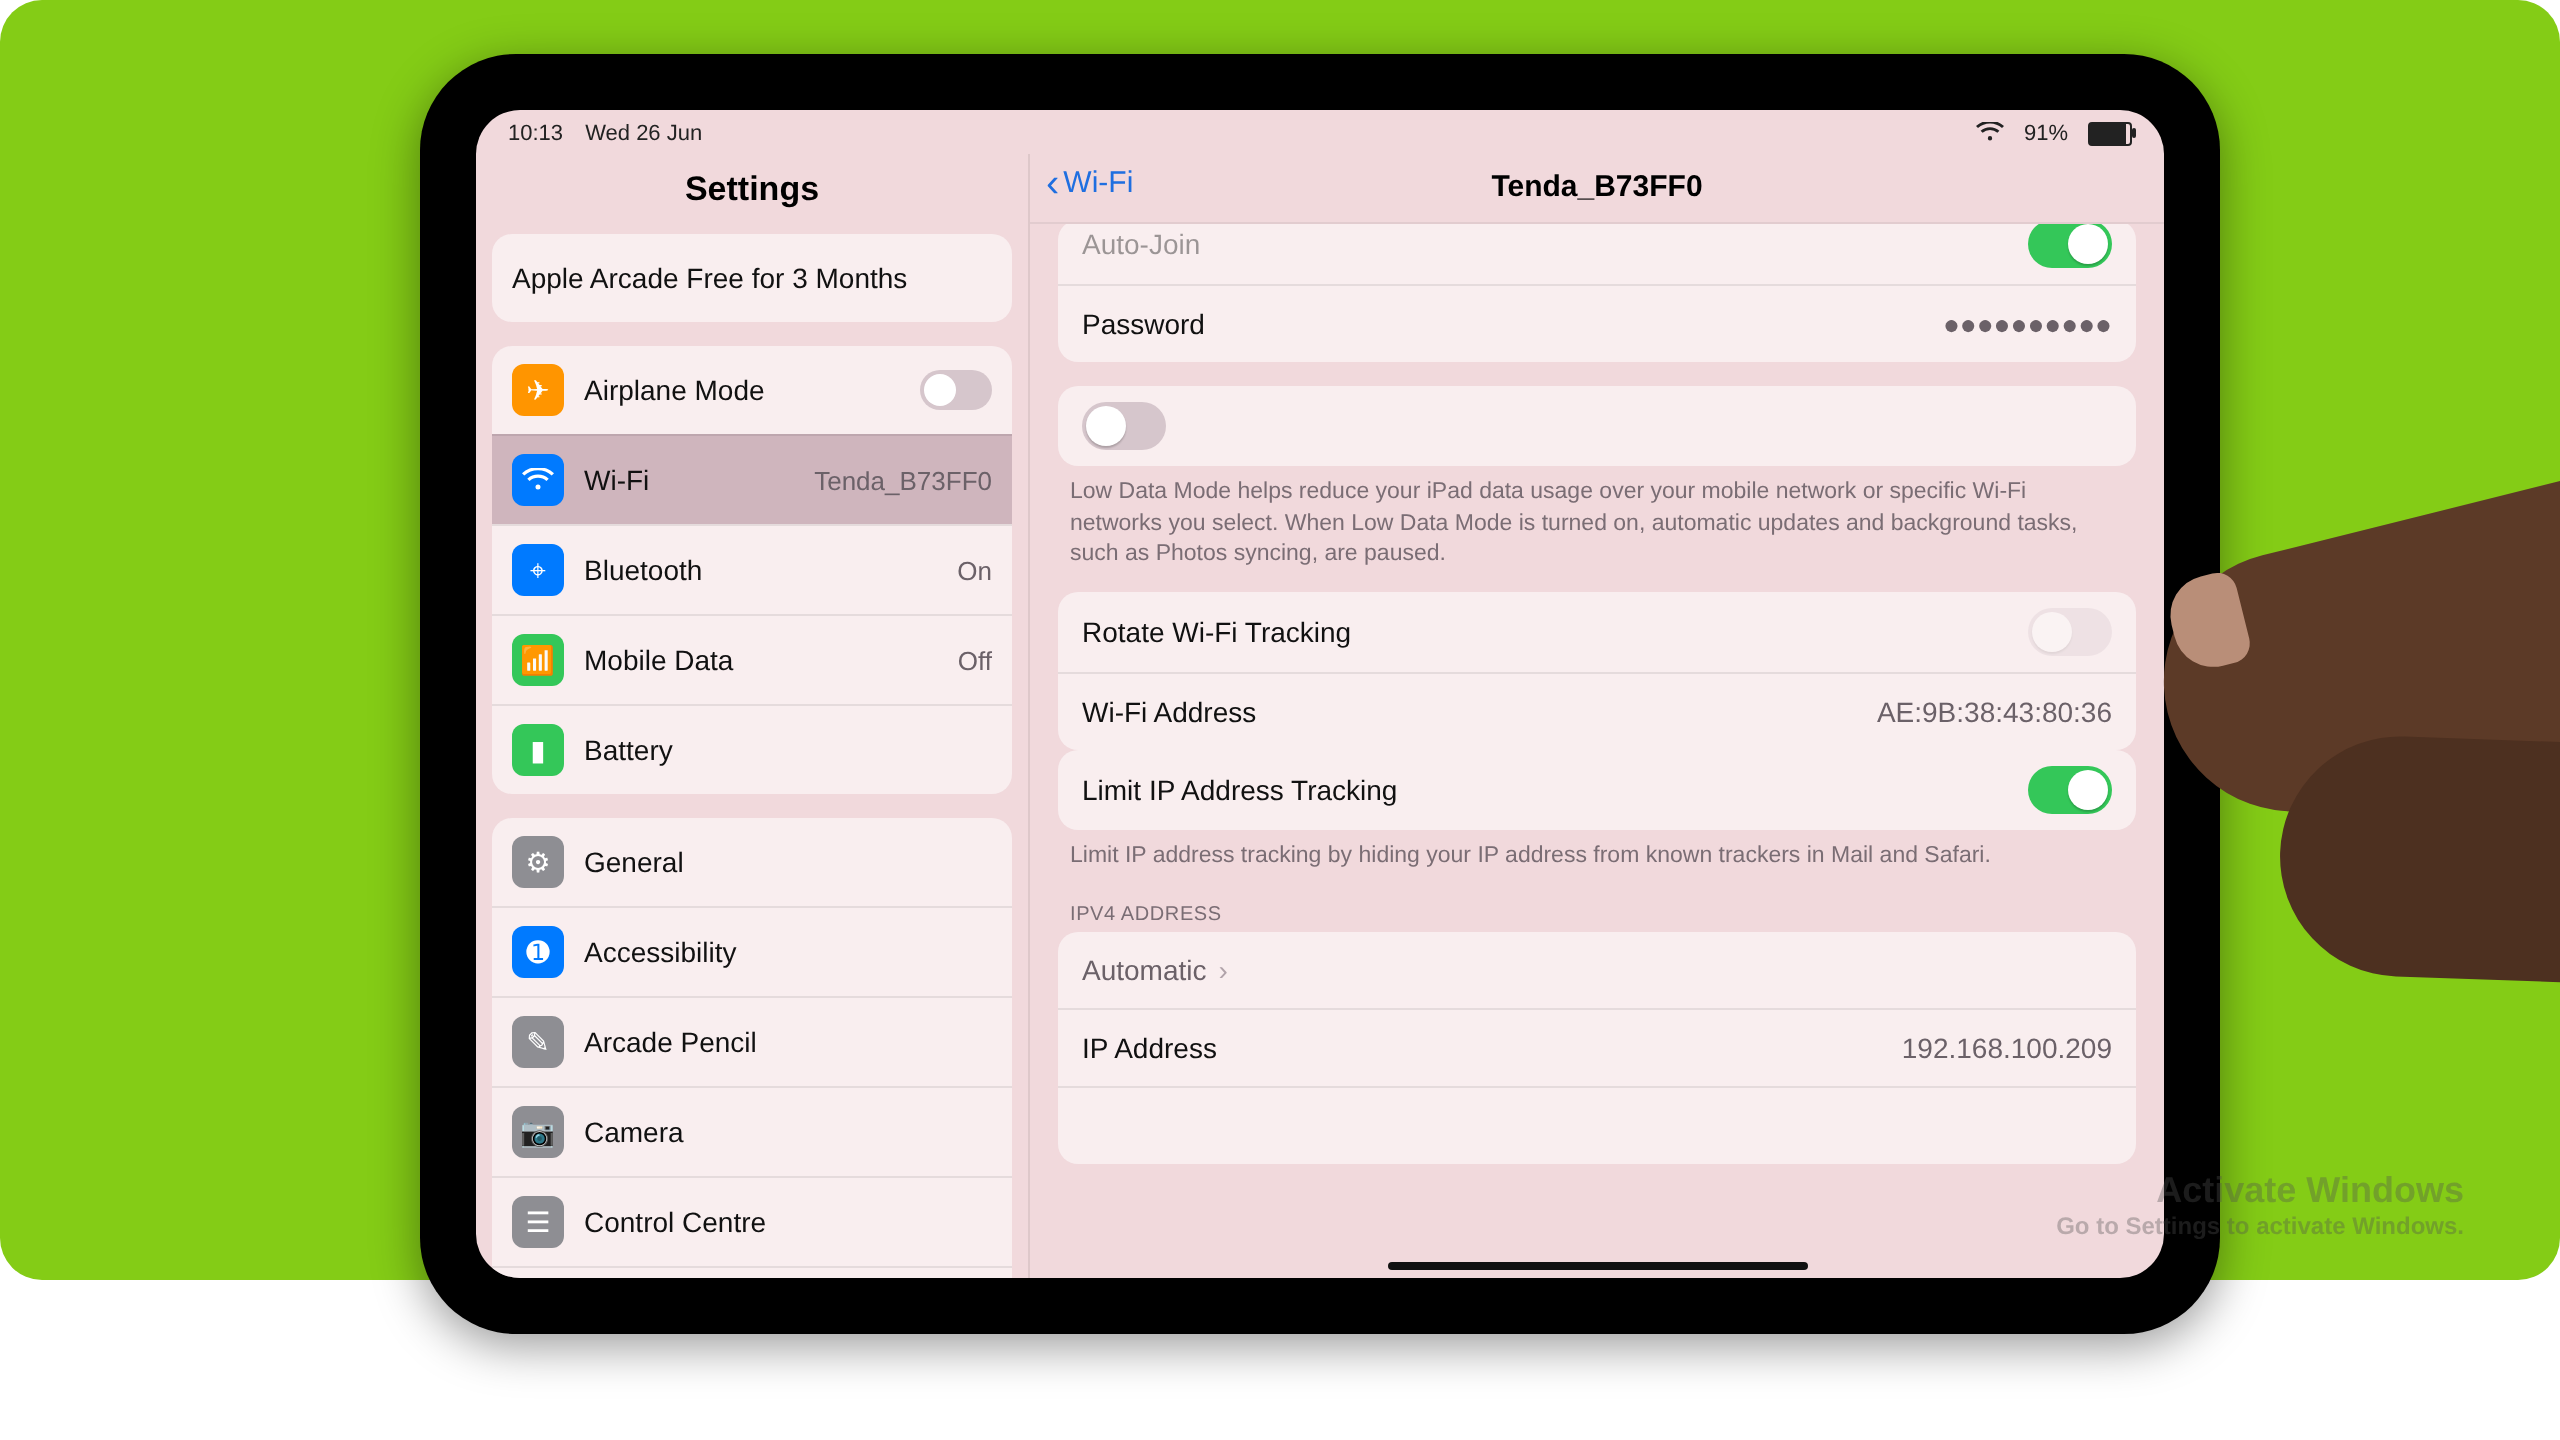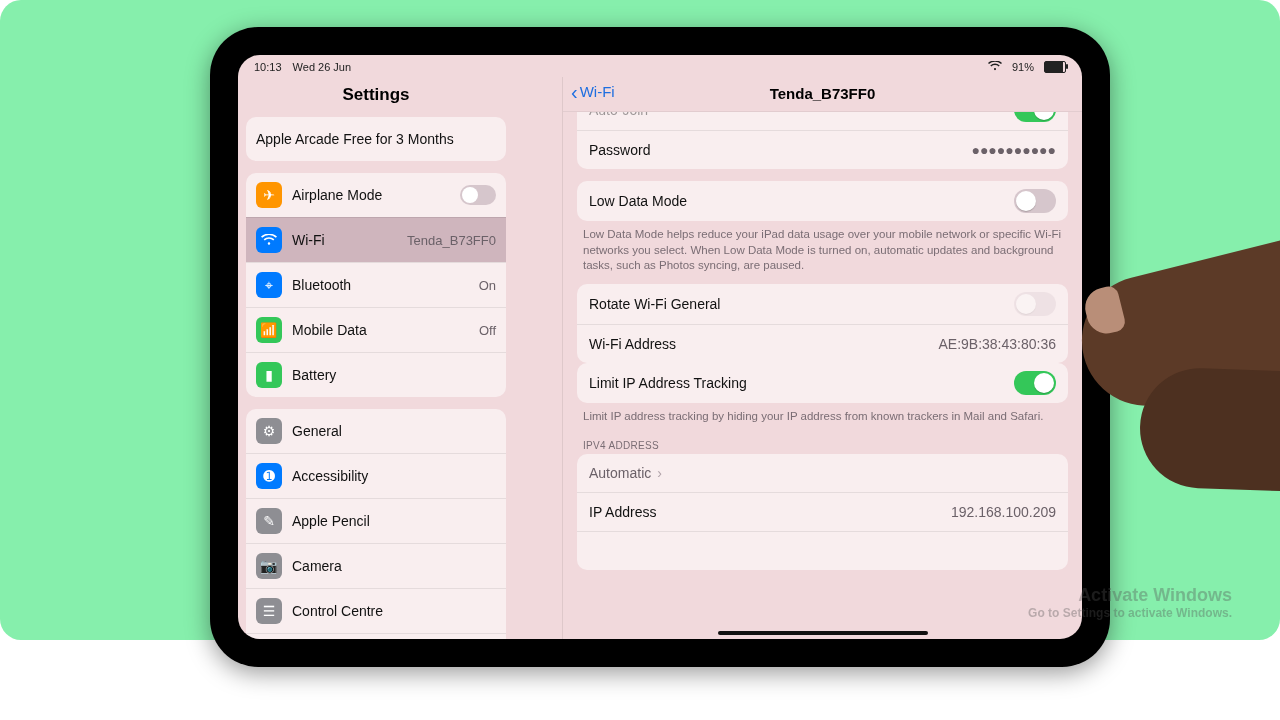--- a/index.html
+++ b/index.html
@@ -1,52 +1,52 @@
 <!DOCTYPE html>
 <html><head>
 <meta charset="utf-8">
 <style>
 html,body{margin:0;padding:0;width:1280px;height:720px;font-family:-apple-system,Helvetica,Arial,sans-serif;overflow:hidden;}
-.desk{background:#86efac;width:1280px;height:640px;position:relative;border-radius:21px;}
+.desk{background:#84cc16;width:1280px;height:640px;position:relative;border-radius:21px;}
 .footer-bar{position:absolute;bottom:0;left:0;right:0;height:24px;background:#fefefe;color:#444;font-size:12px;line-height:24px;text-align:center;}
 .watermark{position:absolute;right:48px;bottom:20px;color:rgba(80,80,80,.35);text-align:right;pointer-events:none;font-weight:bold;}
 .watermark .l1{font-size:18px;}
 .watermark .l2{font-size:12px;}
 .tablet{position:absolute;left:210px;top:27px;width:900px;height:640px;border-radius:48px;background:#000;box-shadow:0 6px 24px rgba(0,0,0,.4);}
 .screen{position:absolute;left:28px;top:28px;right:28px;bottom:28px;border-radius:22px;overflow:hidden;background:#f1d9dc;}
 
 .status{display:flex;justify-content:space-between;align-items:center;height:20px;padding:2px 16px 0 16px;font-size:11px;color:#222;}
 .status .left > span{margin-right:8px;}
 .status .right{display:flex;align-items:center;gap:10px;}
 .bat{display:inline-block;width:20px;height:10px;border:1px solid #222;border-radius:2px;position:relative;}
 .bat::after{content:"";position:absolute;right:-3px;top:2px;width:2px;height:5px;background:#222;border-radius:1px;}
 .bat i{display:block;height:100%;width:91%;background:#222;}
 
-.cols{display:flex;position:absolute;top:22px;left:0;right:0;bottom:0;gap:48px;}
+.cols{display:flex;position:absolute;top:22px;left:0;right:0;bottom:0;}
 
 .sidebar{width:276px;flex:0 0 276px;display:flex;flex-direction:column;box-sizing:border-box;}
 .sb-title{text-align:center;font-weight:600;font-size:17px;padding:8px 0 12px;}
 .sb-scroll{flex:1;overflow:hidden;padding:0 8px;}
 .sb-group{background:rgba(255,255,255,.55);border-radius:10px;margin-bottom:12px;}
 .sb-row{display:flex;align-items:center;padding:6px 10px;min-height:32px;font-size:14px;color:#111;}
 .sb-row + .sb-row{border-top:1px solid rgba(0,0,0,.08);}
 .sb-row.sel{background:#cfb5bd;}
 .sb-ic{width:26px;height:26px;border-radius:6px;margin-right:10px;display:flex;align-items:center;justify-content:center;color:#fff;font-size:14px;flex:0 0 26px;}
 .sb-spacer{flex:1;}
 .sb-val{color:#6b6168;font-size:13px;}
 .mini-toggle{width:36px;height:20px;border-radius:10px;background:#d6c6cc;position:relative;}
 .mini-toggle::after{content:"";position:absolute;left:2px;top:2px;width:16px;height:16px;background:#fff;border-radius:50%;}
 
 
 .detail{flex:1;display:flex;flex-direction:column;border-left:1px solid rgba(0,0,0,.08);position:relative;}
 .dt-head{height:34px;position:relative;border-bottom:1px solid rgba(0,0,0,.06);}
 .back{position:absolute;left:8px;top:6px;color:#1f6fe0;font-size:15px;display:flex;align-items:center;gap:2px;}
 .back .chev{font-size:20px;line-height:14px;}
 .dt-title{position:absolute;left:0;right:0;top:8px;text-align:center;font-weight:600;font-size:15px;}
-.dt-body{flex:1;overflow:hidden;padding:0 14px;}
+.dt-body{flex:1;overflow:hidden;padding:12px 14px;}
 .group{background:rgba(255,255,255,.55);border-radius:10px;}
 .row{display:flex;align-items:center;padding:8px 12px;font-size:14px;color:#111;min-height:22px;}
 .row + .row{border-top:1px solid rgba(0,0,0,.08);}
 .row .lab{flex:1;}
 .row .val{color:#6b6168;}
 .toggle{width:42px;height:24px;border-radius:12px;position:relative;}
 .toggle.on{background:#34c759;}
 .toggle.off{background:#d6c6cc;}
 .toggle::after{content:"";position:absolute;top:2px;width:20px;height:20px;border-radius:50%;background:#fff;box-shadow:0 1px 1px rgba(0,0,0,.2);}
 .toggle.on::after{right:2px;}
@@ -133,21 +133,21 @@
               <div class="sb-row">
                   <span class="sb-ic" style="background:#8e8e93">⚙</span>
                   <span>General</span>
                 </div>
               <div class="sb-row">
                   <span class="sb-ic" style="background:#007aff">➊</span>
                   <span>Accessibility</span>
                 </div>
               <div class="sb-row">
                   <span class="sb-ic" style="background:#8e8e93">✎</span>
-                  <span>Apple Pencil</span>
+                  <span>Arcade Pencil</span>
                 </div>
               <div class="sb-row">
                   <span class="sb-ic" style="background:#8e8e93">📷</span>
                   <span>Camera</span>
                 </div>
               <div class="sb-row">
                   <span class="sb-ic" style="background:#8e8e93">☰</span>
                   <span>Control Centre</span>
                 </div>
               <div class="sb-row"></div>
@@ -172,29 +172,28 @@
               </div>
               <div class="row">
                 <span class="lab">Password</span>
                 <span class="val">●●●●●●●●●●</span>
               </div>
             </div>
 
             <div style="height:12px"></div>
             <div class="group">
               <div class="row">
-                <span class="lab">Low Data Mode</span>
                 <span class="toggle off"></span>
               </div>
             </div>
             <div class="caption">Low Data Mode helps reduce your iPad data usage over your mobile network or specific Wi-Fi networks you select. When Low Data Mode is turned on, automatic updates and background tasks, such as Photos syncing, are paused.</div>
 
             <div class="group">
               <div class="row">
-                <span class="lab">Rotate Wi-Fi General</span>
+                <span class="lab">Rotate Wi-Fi Tracking</span>
                 <span class="toggle off" style="opacity:.3"></span>
               </div>
               <div class="row">
                 <span class="lab">Wi-Fi Address</span>
                 <span class="val">AE:9B:38:43:80:36</span>
               </div>
             </div>
 
             <div class="group">
               <div class="row">

